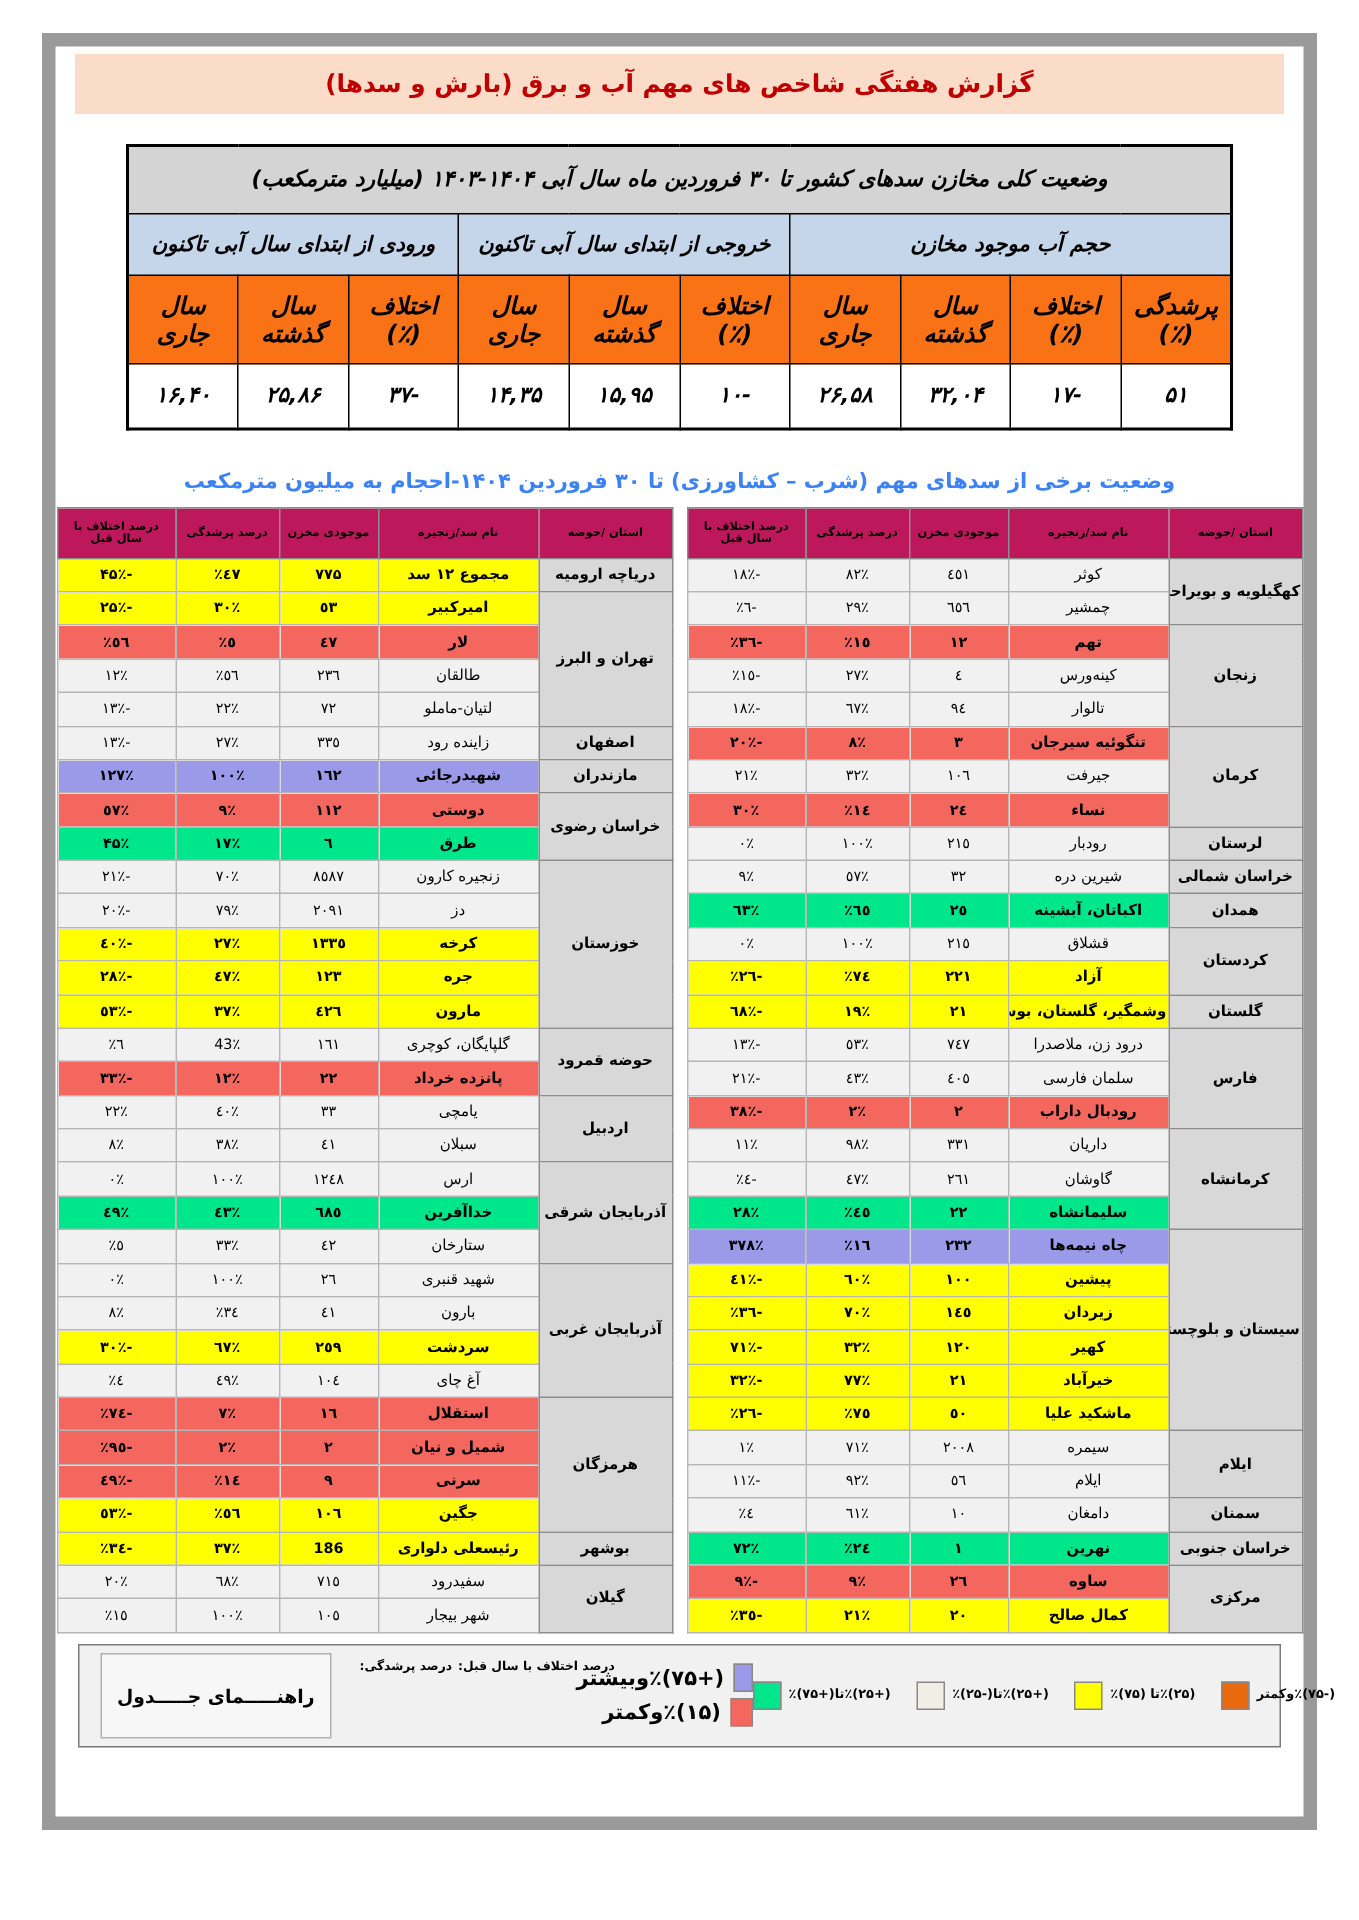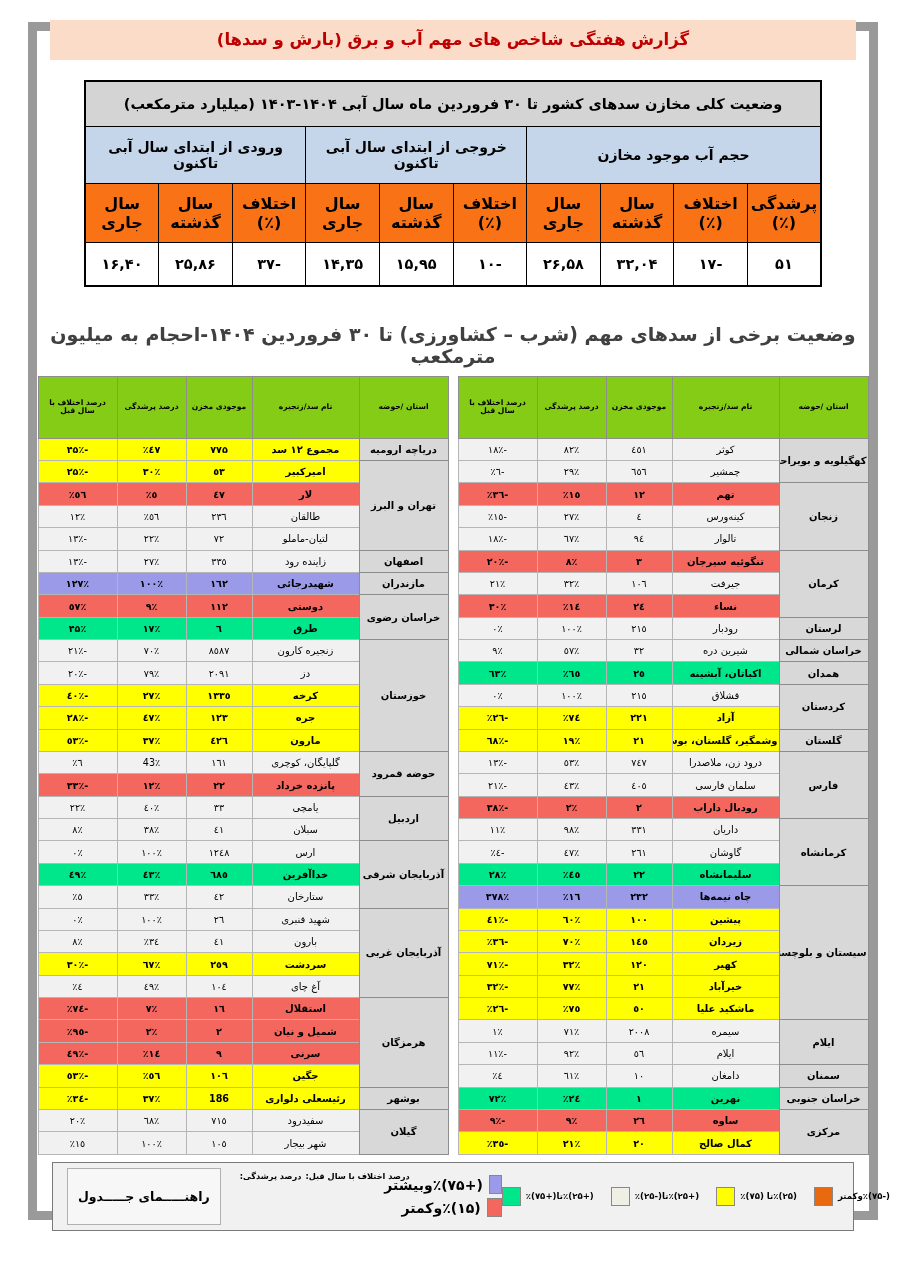--- a/index.html
+++ b/index.html
@@ -13,43 +13,44 @@
   .page{
     position:absolute;inset:0;
     background:#ffffff;
   }
   
   .frame-top{position:absolute;left:28px;right:28px;top:22px;height:9px;background:#9a9a9a;}
   .frame-left{position:absolute;left:28px;top:22px;bottom:60px;width:9px;background:#9a9a9a;}
   .frame-right{position:absolute;right:28px;top:22px;bottom:60px;width:9px;background:#9a9a9a;}
   .frame-bottom{position:absolute;left:28px;right:28px;bottom:60px;height:9px;background:#9a9a9a;}
 
-  .content{position:absolute;left:44px;right:44px;top:20px;}
+  .content{position:absolute;left:44px;right:44px;top:36px;}
 
   
   .title-banner{
     background:#fadcc8;
     text-align:center;
     padding:10px 6px 11px;
     margin:0 6px 20px 6px;
   }
   .title-banner .t{
     color:#c00000;
     font-size:16.5px;
     font-weight:bold;
     letter-spacing:.2px;
   }
 
   
   .tbl1{
     border-collapse:collapse;
     width:738px;
-    margin:0 auto 36px auto;
+    margin:0 auto 26px auto;
     border:2px solid #000;
     table-layout:fixed;
+    font-style:italic;
   }
   .tbl1 td,.tbl1 th{
     border:1px solid #000;
     text-align:center;
     vertical-align:middle;
     font-size:12.5px;
   }
   .tbl1 .cap{
     background:#d4d4d4;
     font-size:14.5px;
@@ -71,46 +72,46 @@
   .tbl1 .val{
     background:#ffffff;
     font-size:14.5px;
     font-weight:bold;
     padding:13px 2px;
   }
 
   
   .sec2-title{
     text-align:center;
-    font-size:19px;
+    font-size:14px;
     font-weight:bold;
     margin:0 0 9px 0;
-    color:#404040;
+    color:#3b82f6;
   }
 
   
   .dual{
     display:flex;
     flex-direction:row-reverse;
     justify-content:center;
     gap:9px;
     direction:rtl;
   }
   .dam-tbl{
     border-collapse:collapse;
     table-layout:fixed;
     border:1px solid #000;
     width:395px;
   }
   .dam-tbl th{
-    background:#84cc16;
+    background:#be185d;
     border:1px solid #8d8d8d;
     font-size:7.6px;
     font-weight:bold;
-    padding:22px 1px;
+    padding:8px 1px;
     text-align:center;
     line-height:1.1;
   }
   .dam-tbl td{
     border:1px solid #b6b6b6;
     font-size:9.6px;
     text-align:center;
     padding:3.2px 1px;
     height:15px;
     background:#f1f1f1;

